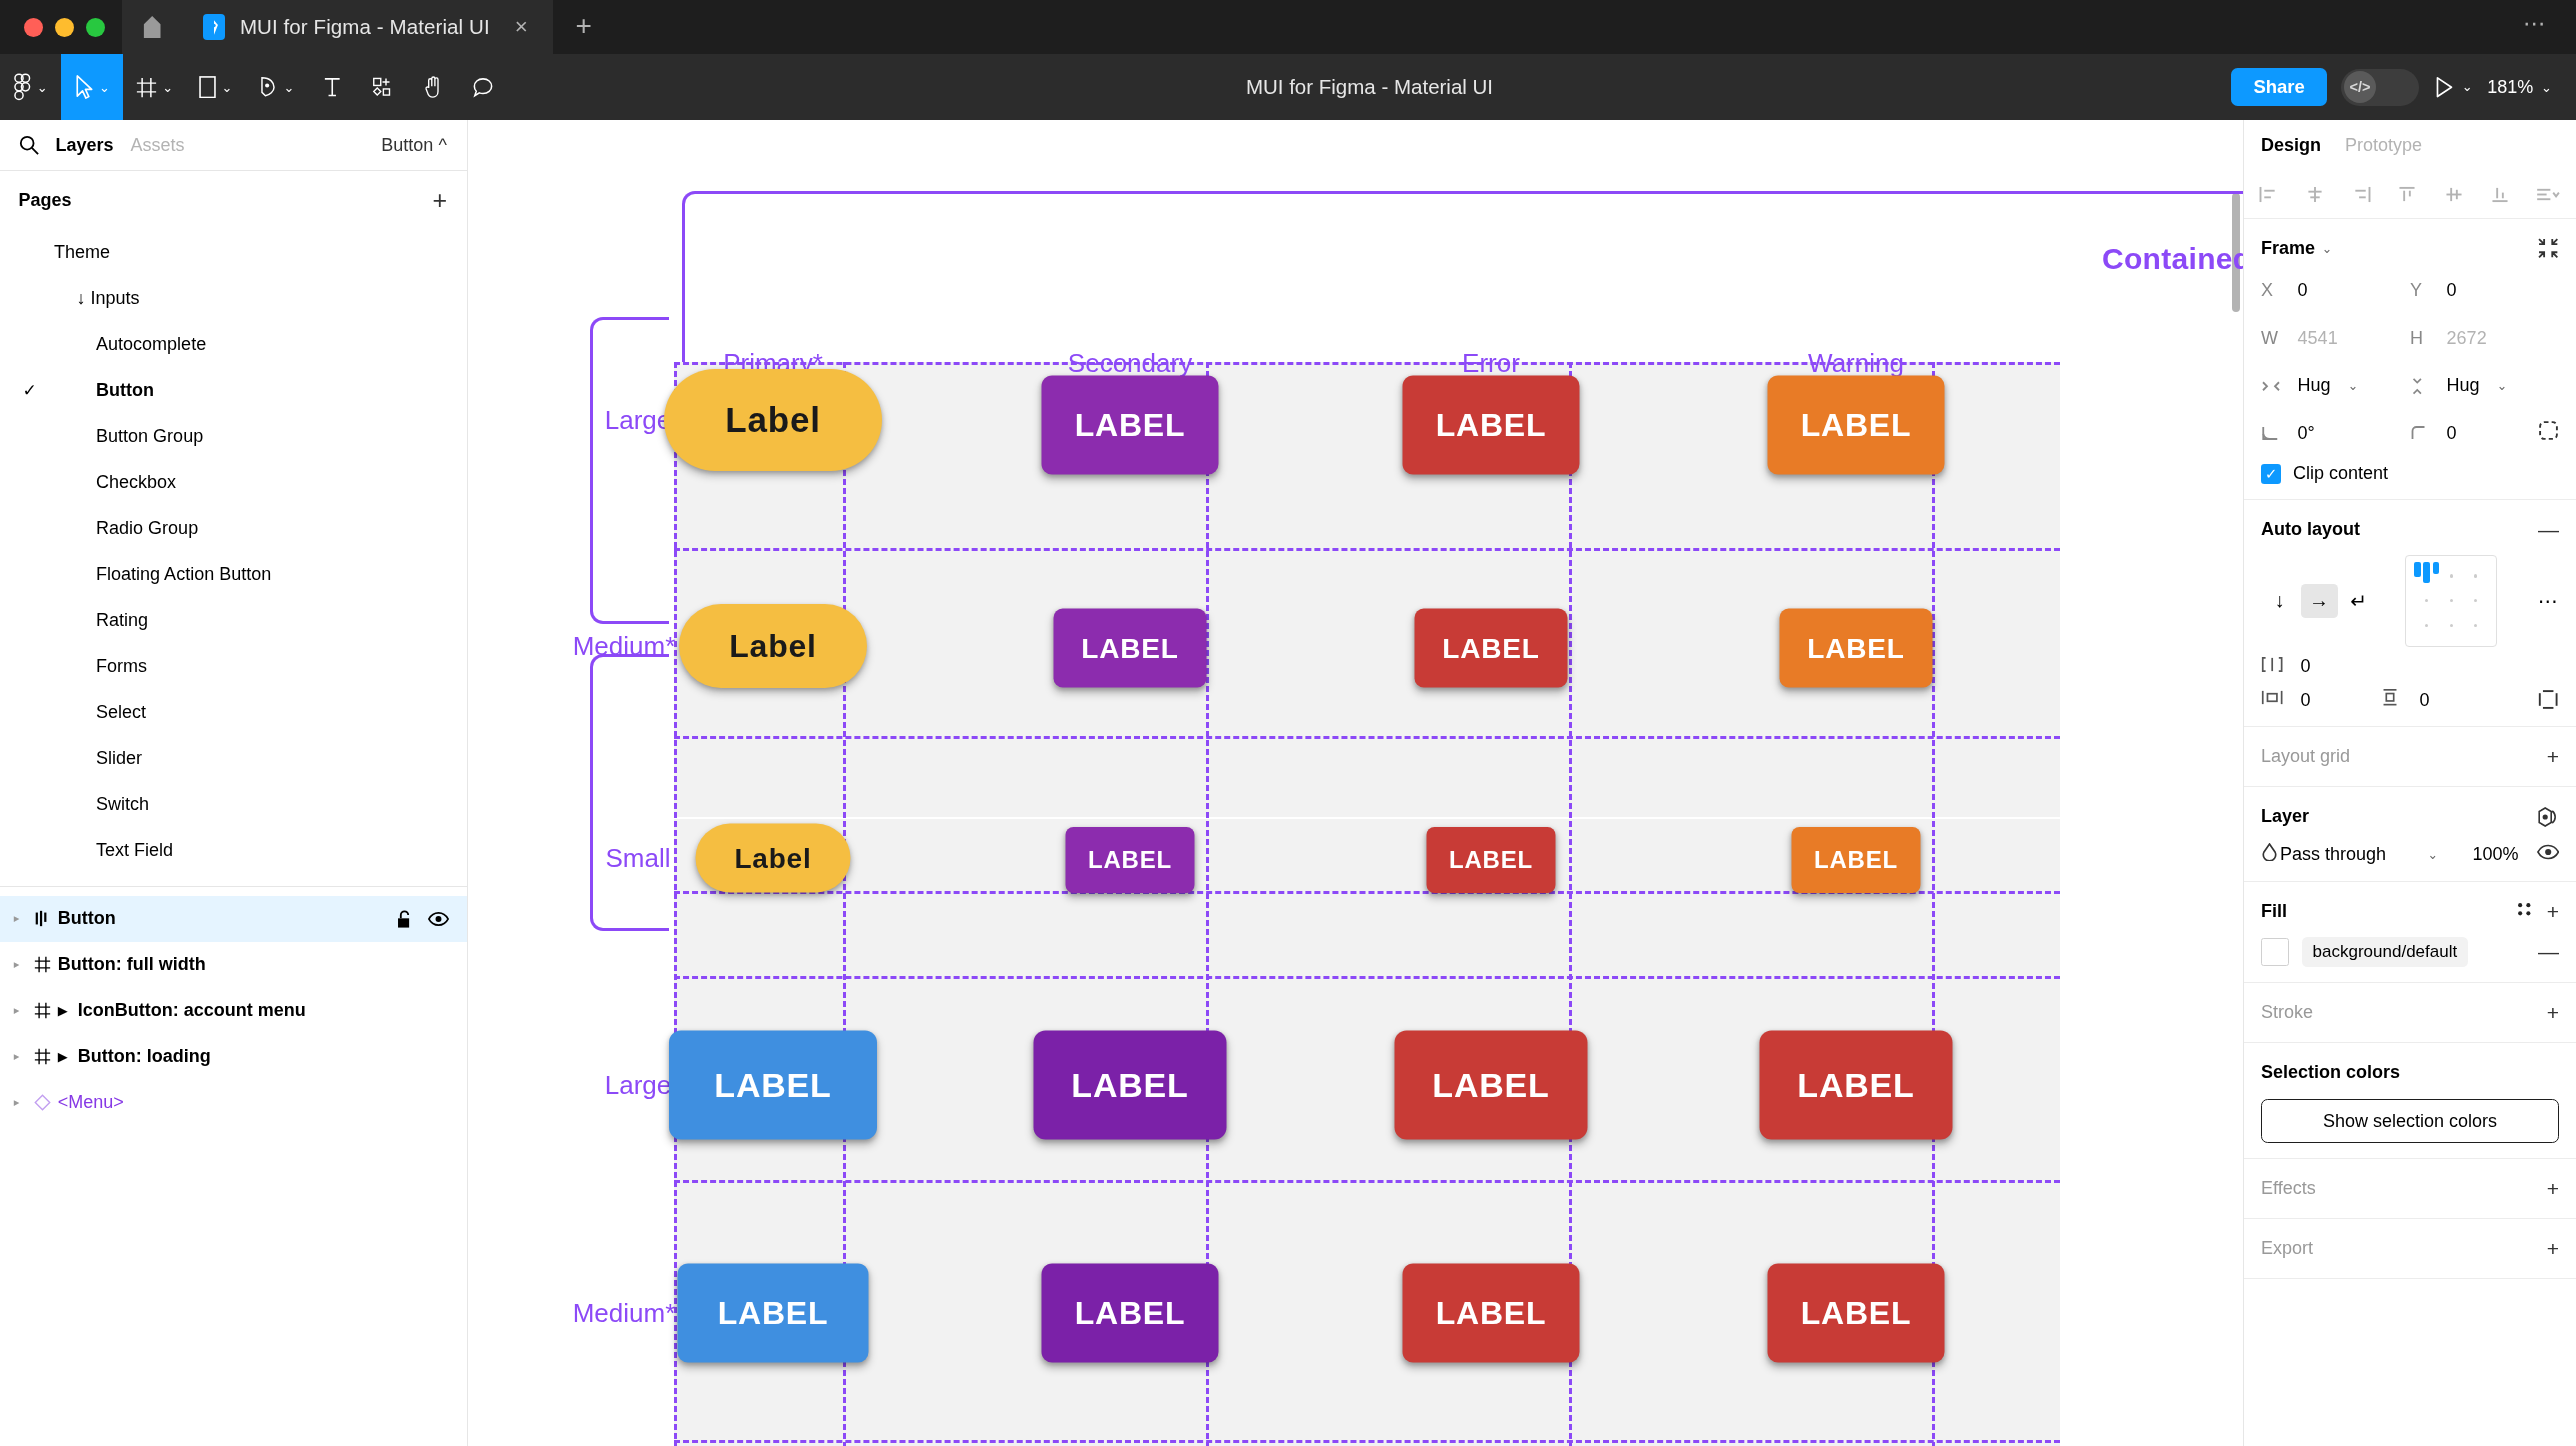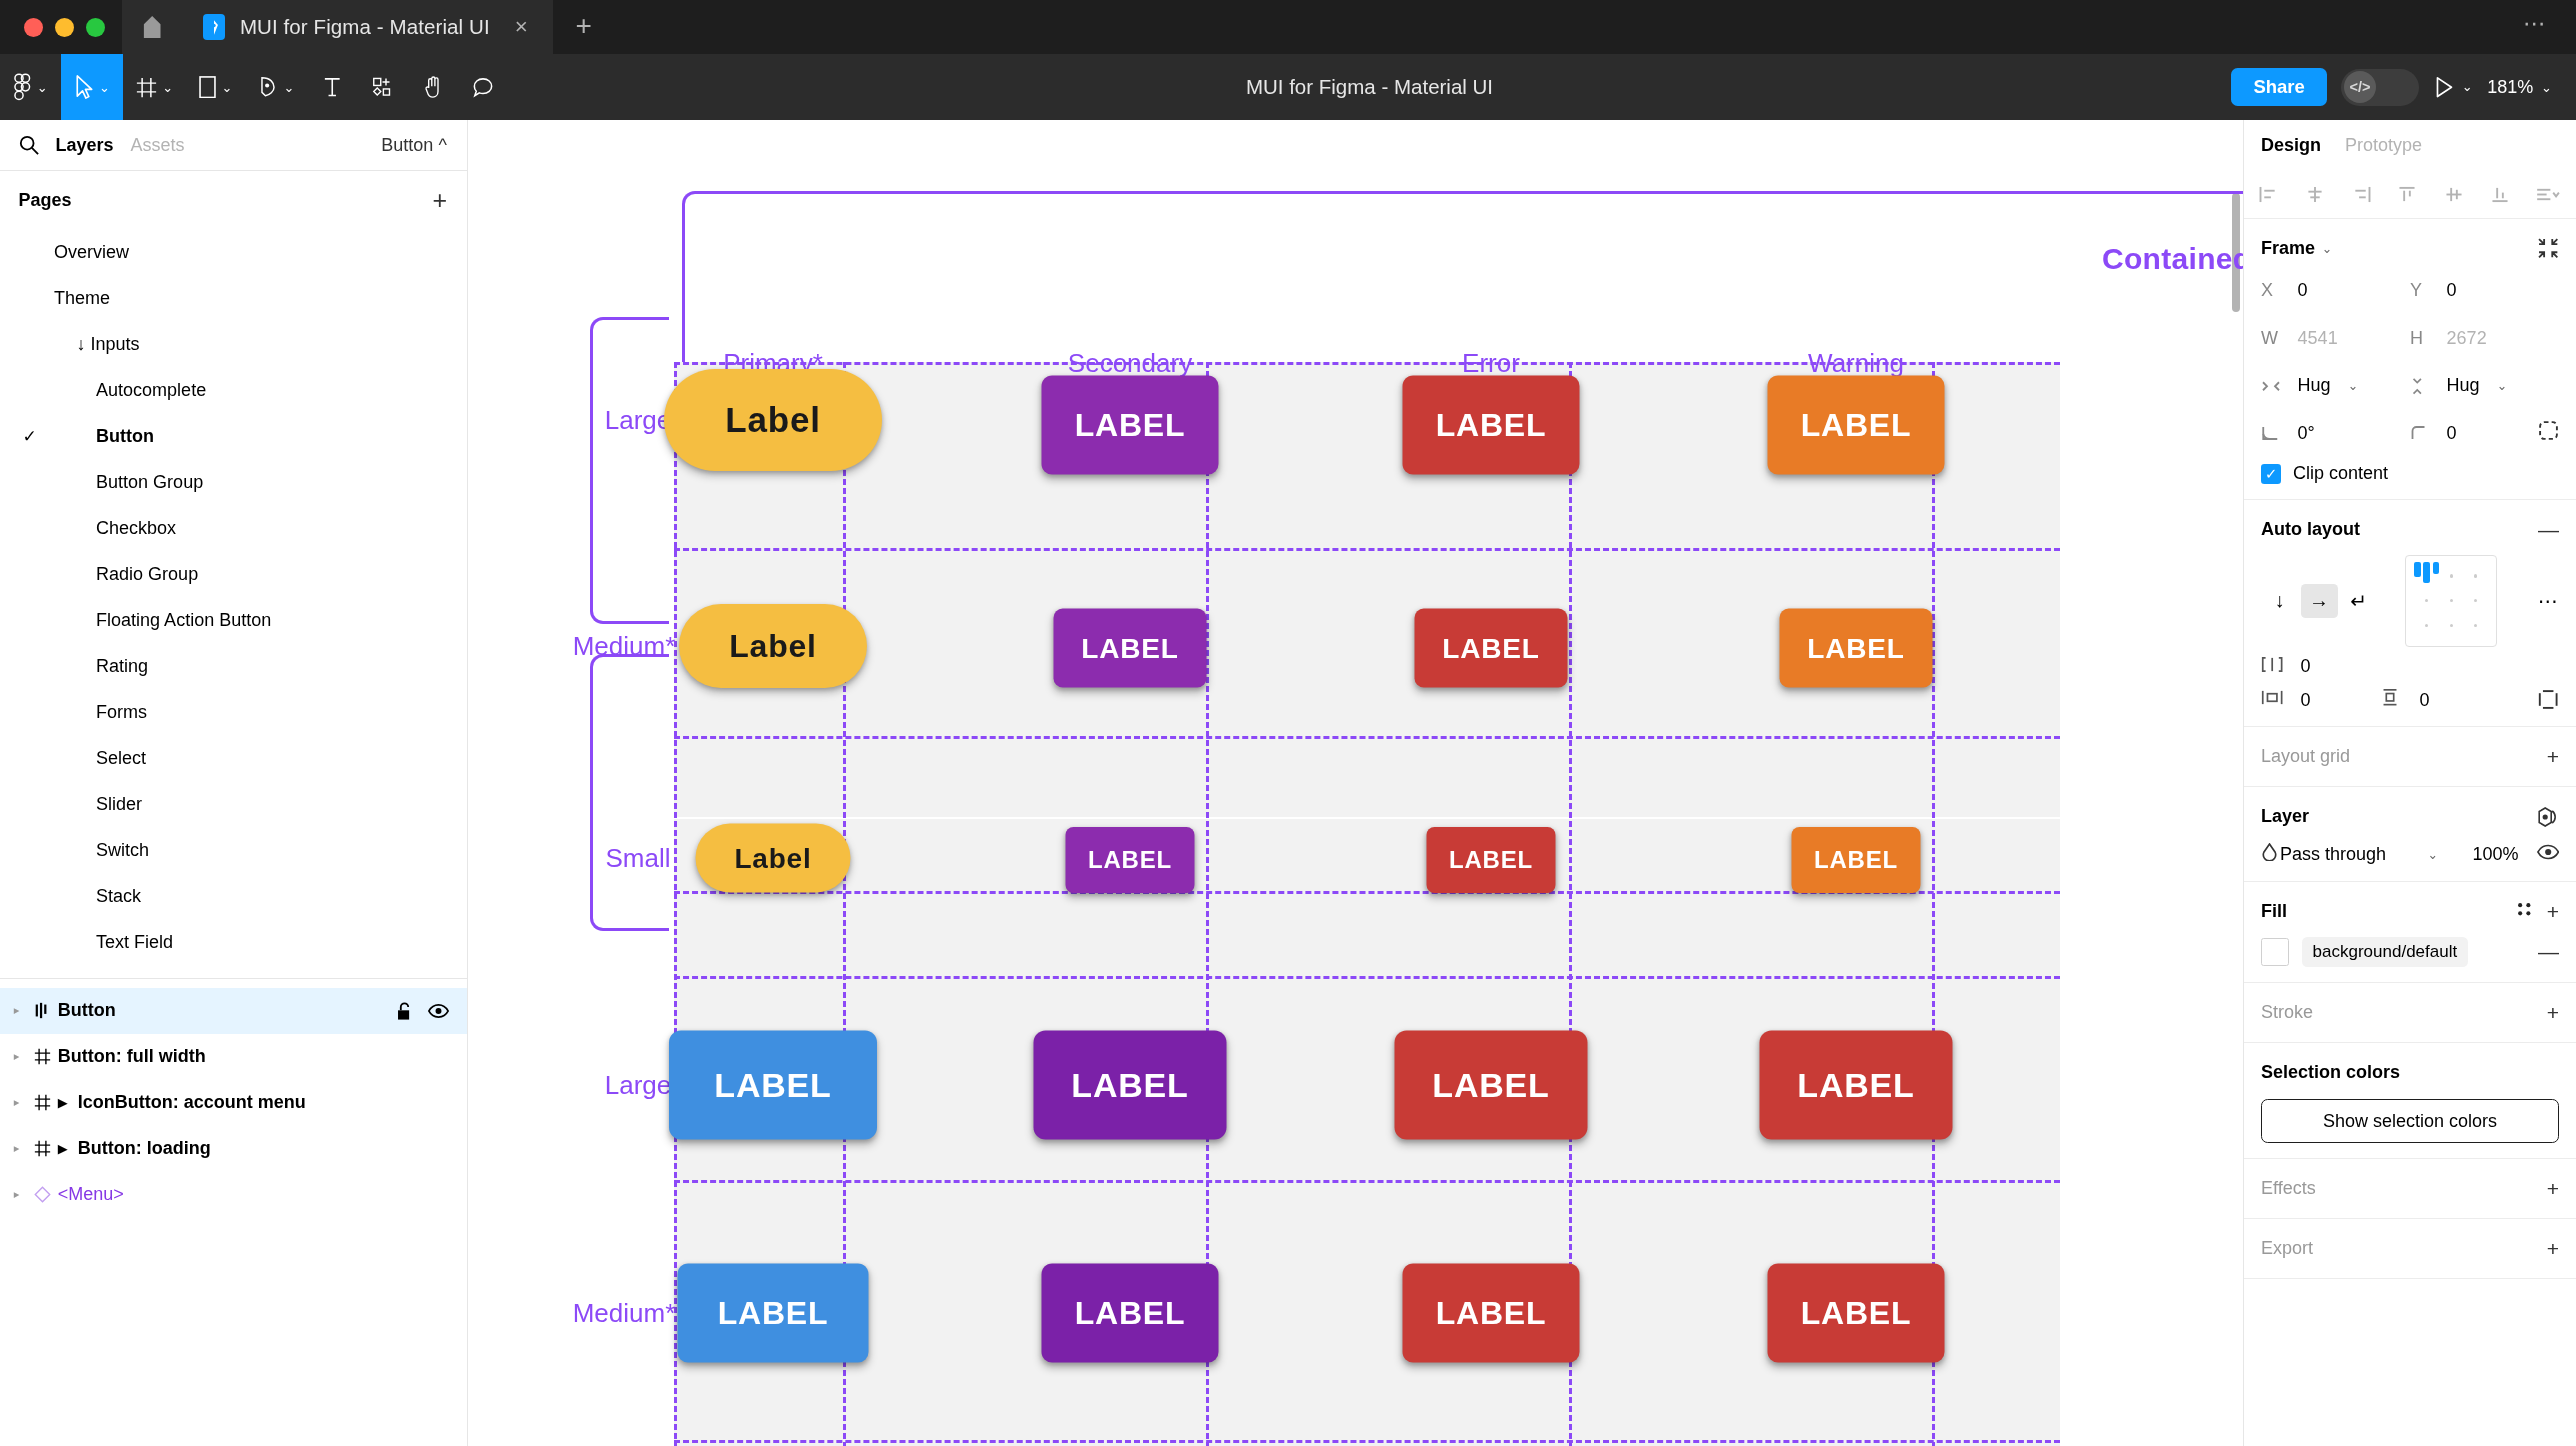--- a/index.html
+++ b/index.html
@@ -364,24 +364,20 @@
       </div>
 
       <div class="pages-head">
         <span class="pages-title">Pages</span>
         <span class="pages-plus">+</span>
       </div>
 
       <div>
         <div class="page-item">
           <span class="check"></span>
-          <span class="txt">Overview</span>
-        </div>
-        <div class="page-item">
-          <span class="check"></span>
           <span class="txt">Theme</span>
         </div>
         <div class="page-item">
           <span class="check"></span>
           <span class="txt" style="margin-left:22.4px"><span>↓</span> <span>Inputs</span></span>
         </div>
         <div class="page-item">
           <span class="check"></span>
           <span class="txt" style="margin-left:42px">Autocomplete</span>
         </div>
@@ -417,24 +413,20 @@
           <span class="check"></span>
           <span class="txt" style="margin-left:42px">Select</span>
         </div>
         <div class="page-item">
           <span class="check"></span>
           <span class="txt" style="margin-left:42px">Slider</span>
         </div>
         <div class="page-item">
           <span class="check"></span>
           <span class="txt" style="margin-left:42px">Switch</span>
-        </div>
-        <div class="page-item">
-          <span class="check"></span>
-          <span class="txt" style="margin-left:42px">Stack</span>
         </div>
         <div class="page-item">
           <span class="check"></span>
           <span class="txt" style="margin-left:42px">Text Field</span>
         </div>
       </div>
 
       <div class="lp-divider"></div>
 
       <div class="layers-list">

